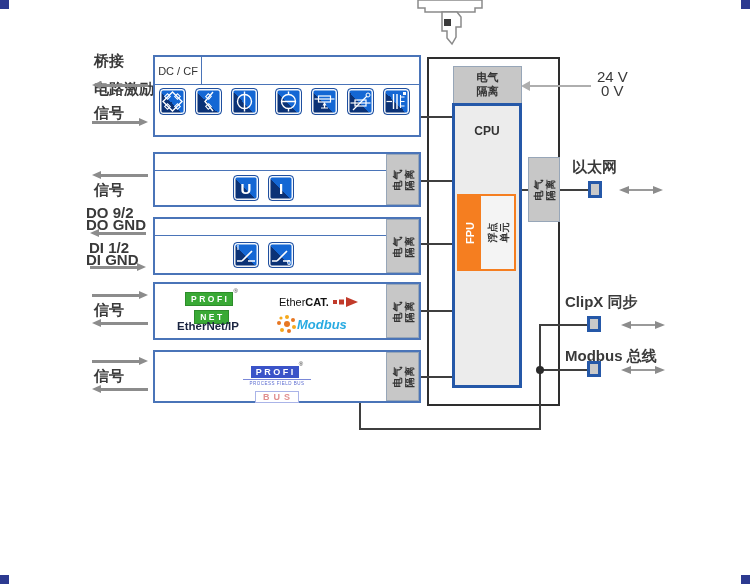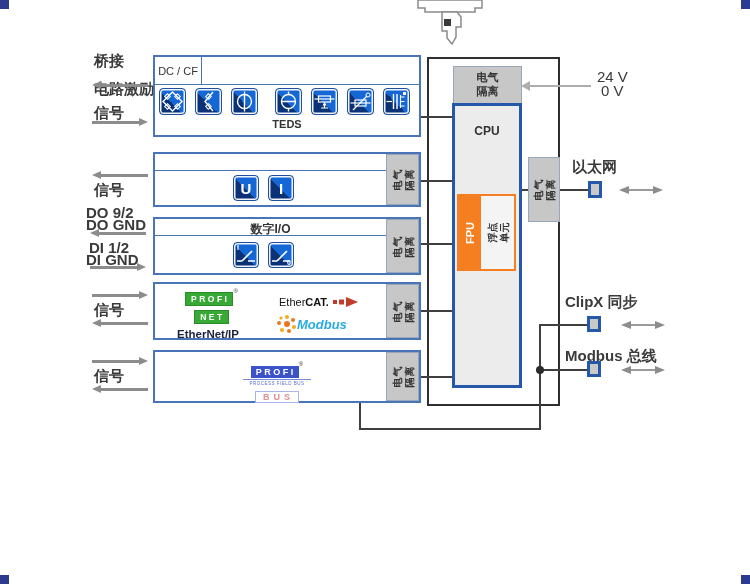--- a/index.html
+++ b/index.html
@@ -175,41 +175,39 @@
     </div>
     <div class="bicon" style="left:228px;top:31px">
       <svg width="23" height="23" viewBox="0 0 23 23">
         <path d="M1.5 11.5 H7" stroke="#fff" stroke-width="1.2"></path>
         <path d="M8.5 4 V19 M12 4 V19" stroke="#fff" stroke-width="1.4"></path>
         <path d="M15.5 5 V18 M15.5 7 h4 M15.5 11.5 h4 M15.5 16 h4" stroke="#fff" stroke-width="1.1"></path>
         <rect x="18" y="2" width="3" height="3" fill="#fff"></rect>
       </svg>
     </div>
 
-    <div class="abs" style="left:0;right:0;top:61px;text-align:center;font-size:11px;font-weight:600;color:#333">TEDS</div>
   </div>
 
   <div class="rowbox" style="left:153px;top:152px;width:268px;height:55px">
     <div class="divider" style="top:16px;width:231px"></div>
     <div class="bicon" style="left:78px;top:21px;width:26px;height:26px">
       <span class="bletter">U</span>
     </div>
     <div class="bicon" style="left:113px;top:21px;width:26px;height:26px">
       <span class="bletter">I</span>
     </div>
     <div class="iso" style="left:231px;top:0;bottom:0;width:33px">
       <div class="rot">
           <span>电气</span>
           <span>隔离</span>
         </div>
     </div>
   </div>
 
   <div class="rowbox" style="left:153px;top:217px;width:268px;height:58px">
-    <div class="boxhdr" style="right:33px">数字I/O</div>
     <div class="divider" style="top:16px;width:231px"></div>
     <div class="bicon" style="left:78px;top:23px;width:26px;height:26px">
       <svg width="24" height="24" viewBox="0 0 24 24">
           <path d="M3 18 h5 M8 18 L18 8 M14 18 h7" fill="none" stroke="#fff" stroke-width="1.7"></path>
         </svg>
       <span class="tinymark" style="left:3px;top:1px">I</span>
     </div>
     <div class="bicon" style="left:113px;top:23px;width:26px;height:26px">
       <svg width="24" height="24" viewBox="0 0 24 24">
           <path d="M3 18 h5 M8 18 L18 8 M14 18 h7" fill="none" stroke="#fff" stroke-width="1.7"></path>
@@ -230,21 +228,21 @@
       <span class="pn-row" style="margin-top:1px">NET</span>
     </div>
     <div class="abs ec-text" style="left:124px;top:12px">
       <span>Ether</span><b>CAT.</b>
       <svg width="26" height="10" viewBox="0 0 26 10" style="vertical-align:-1px">
         <polygon points="14,0 26,5 14,10" fill="#c13a2a"></polygon>
         <polygon points="7,2.5 12,2.5 12,7.5 7,7.5" fill="#c13a2a"></polygon>
         <polygon points="1,3 5,3 5,7 1,7" fill="#c13a2a"></polygon>
       </svg>
     </div>
-    <div class="abs enip" style="left:22px;top:44px">EtherNet/IP</div>
+    <div class="abs enip" style="left:22px;top:36px">EtherNet/IP</div>
     <div class="abs" style="left:122px;top:30px">
       <svg width="20" height="20" viewBox="0 0 20 20" style="vertical-align:-5px">
         <circle cx="10" cy="10" r="3" fill="#e87722"></circle>
         <circle cx="10" cy="3" r="2" fill="#f5a81c"></circle>
           <circle cx="16" cy="6" r="2" fill="#e87722"></circle>
         <circle cx="17" cy="13" r="2" fill="#f5a81c"></circle>
           <circle cx="12" cy="17" r="2" fill="#e87722"></circle>
         <circle cx="5" cy="16" r="2" fill="#f5a81c"></circle>
           <circle cx="2" cy="9" r="2" fill="#e87722"></circle>
         <circle cx="4" cy="4" r="1.6" fill="#f5a81c"></circle>

